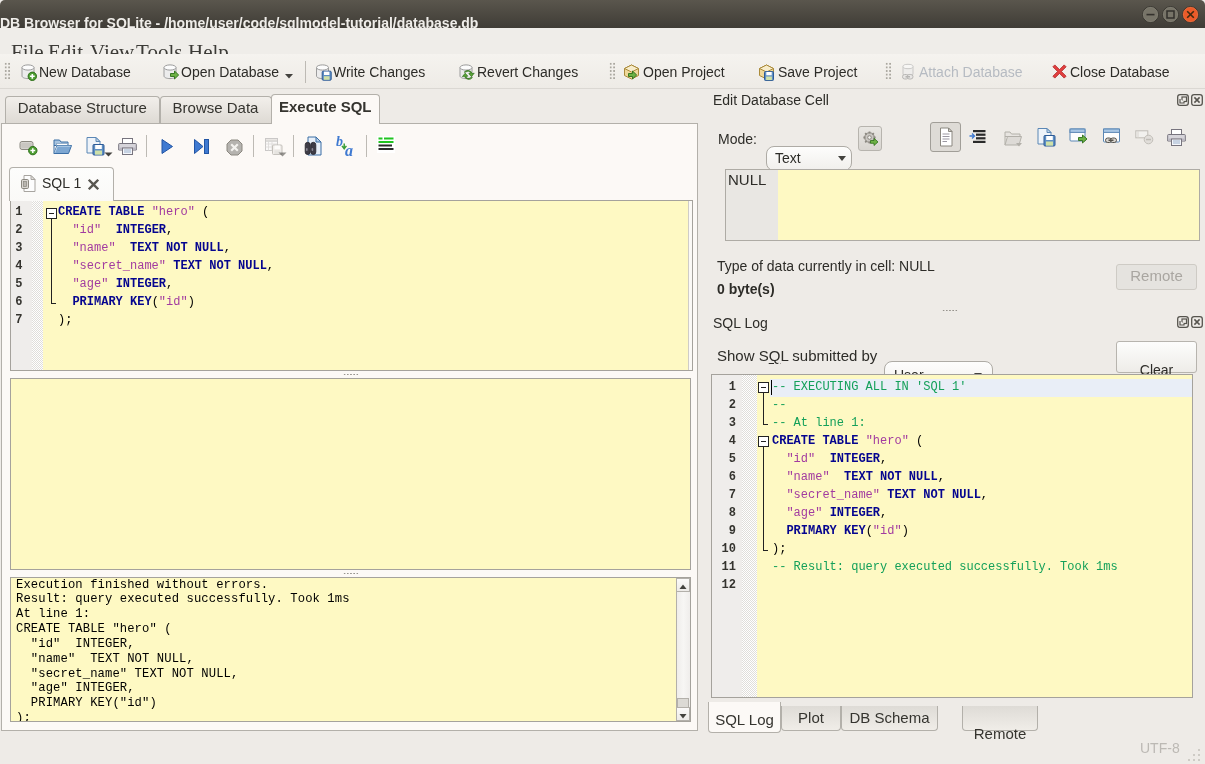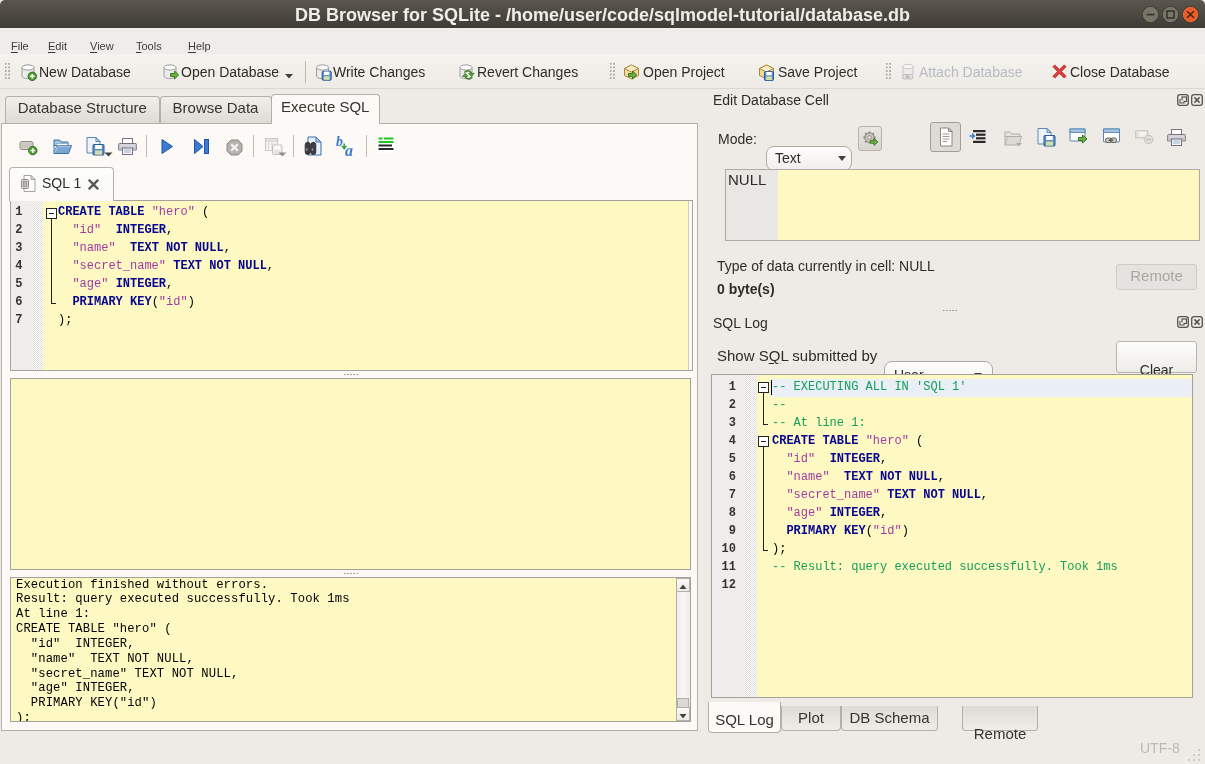--- a/index.html
+++ b/index.html
@@ -4,27 +4,27 @@
 <style>
 * { margin:0; padding:0; box-sizing:border-box; }
 html,body { width:1205px; height:764px; overflow:hidden; }
 body { font-family:"Liberation Sans", sans-serif; background:#eeebe7; }
 .abs { position:absolute; }
 
 
 #titlebar { left:0; top:0; width:1205px; height:28px;
   background:linear-gradient(#5a564d, #3f3c36);
   border-radius:5px 5px 0 0; }
-#title-text { width:100%; top:5px; text-align:center; color:#f0eeea;
-  font-size:18px; font-weight:bold; }
+#title-text { width:100%; top:15px; color:#f0eeea;
+  font-size:14px; font-weight:bold; }
 .winbtn { top:6px; width:17px; height:17px; border-radius:50%; }
 
 
 #menubar { left:0; top:28px; width:1205px; height:26px; background:#efede9; }
-.menu-item { top:12px; font-size:11px; color:#3c3b37; }
+.menu-item { top:12px; font-size:21px; color:#3c3b37;font-family:Liberation Serif, serif; }
 .mnm { text-decoration:underline; text-underline-offset:2px; }
 
 
 #toolbar { left:0; top:54px; width:1205px; height:35px; background:linear-gradient(#f5f3ef,#eeebe6);
   border-bottom:1px solid #dbd8d3; }
 .tbtxt { top:10px; font-size:14px; color:#2d2c28; }
 .grip { width:7px; height:17px;
   background-image:radial-gradient(circle, #aaa79f 0.62px, transparent 0.85px);
   background-size:3.4px 3.6px; }
 
@@ -165,21 +165,21 @@
     <span class="abs tbtxt" style="left:919px; color:#b6bbc2;">Attach Database</span>
     <svg class="abs" style="left:1052px; top:10px;" width="15" height="15" viewBox="0 0 15 15">
       <path d="M2.8 0.9 L7.5 5.6 L12.2 0.9 L14.1 2.8 L9.4 7.5 L14.1 12.2 L12.2 14.1 L7.5 9.4 L2.8 14.1 L0.9 12.2 L5.6 7.5 L0.9 2.8 Z" fill="#e23f3f" stroke="#b02424" stroke-width="0.8"></path>
     </svg>
     <span class="abs tbtxt" style="left:1070px">Close Database</span>
   </div>
 
   <div class="tab" style="left:5px; top:96px; width:154.5px; height:28px; padding-top:2px;">Database Structure</div>
   <div class="tab" style="left:159.5px; top:96px; width:112px; height:28px; padding-top:2px;">Browse Data</div>
   <div class="abs" id="tabpane"></div>
-  <div class="tab active" style="left:271px; top:94px; width:108.5px; height:30px; padding-top:3px; z-index:3;">Execute SQL</div>
+  <div class="tab active" style="left:271px; top:94px; width:108.5px; height:30px; padding-top:3px; z-index:3;font-weight:bold;">Execute SQL</div>
 
   <svg class="abs" style="left:19px; top:138px;" width="19" height="18" viewBox="0 0 19 18">
     <rect x="1" y="3.5" width="13" height="8" rx="2" fill="#d9d7d3" stroke="#8b8880"></rect>
     <rect x="2.2" y="4.7" width="10.6" height="5.6" rx="1" fill="#c9c6c1"></rect>
     <circle cx="13.8" cy="12.6" r="4.2" fill="#4e9e32" stroke="#2c6e18"></circle>
     <path d="M13.8 10.2 v4.8 M11.4 12.6 h4.8" stroke="#fff" stroke-width="1.5"></path>
   </svg>
   <svg class="abs" style="left:52px; top:137px;" width="20" height="19" viewBox="0 0 20 19">
     <path d="M2 16.5 V3 h5.5 l1.5 2 H16 v3.5 H2" fill="#a7c4e0" stroke="#3b6ea5"></path>
     <rect x="4.5" y="6.5" width="11" height="5" fill="#fdfdfd" stroke="#8ba7c4" stroke-width="0.8"></rect>

